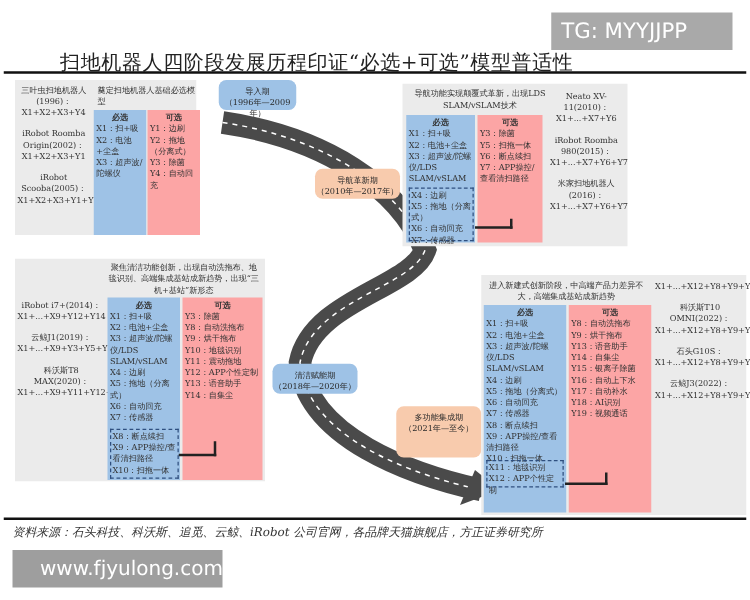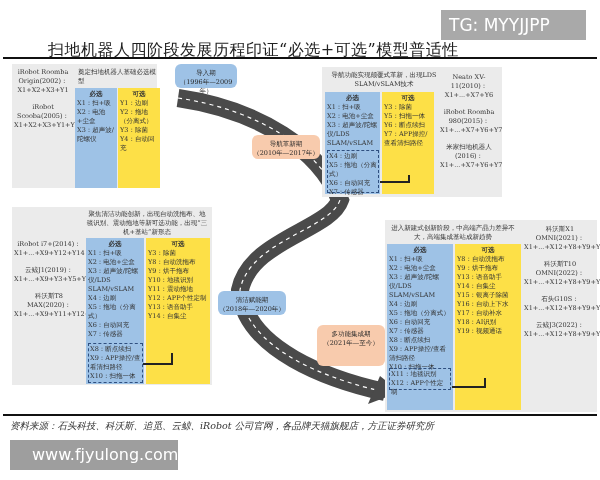--- a/index.html
+++ b/index.html
@@ -9,21 +9,21 @@
     font-family: "DejaVu Sans", sans-serif; font-size: 17px; line-height: 30px; padding-left: 8px; }
   .title { position: absolute; left: 48px; top: 40px; font-size: 16px; color: #222; letter-spacing: 0.5px; }
   .rule-top { position: absolute; left: 3px; right: 3px; top: 57px; height: 2px; background: #111; }
   .rule-bot { position: absolute; left: 3px; right: 3px; top: 414px; height: 2px; background: #111; }
   .source { position: absolute; left: 10px; top: 420px; font-size: 9.5px; font-style: italic; color: #333; }
   .wm-site { position: absolute; left: 10px; top: 440px; width: 168px; height: 30px; background: #9e9e9e; color: #fff;
     font-family: "DejaVu Sans", sans-serif; font-size: 16px; line-height: 30px; padding-left: 22px; }
 
   .gray { position: absolute; background: #ebebeb; }
   .blue { position: absolute; background: #9ec2e6; }
-  .orange { position: absolute; background: #fde047; }
+  .orange { position: absolute; background: #fca5a5; }
   .txt { font-size: 6.5px; line-height: 9px; color: #333; }
   .ctr { text-align: center; }
   .hdr { text-align: center; font-weight: bold; }
   .dashed { position: absolute; border: 1px dashed #2f4f7f; }
   .bracket { position: absolute; border-bottom: 2px solid #222; border-right: 2px solid #222; }
 
   .bubble { position: absolute; border-radius: 6px; font-size: 6.5px; line-height: 9px; text-align: center; padding-top: 5px; }
   .bubble.b { background: #9ec2e6; }
   .bubble.o { background: #f8cbad; }
   .model-block { margin-bottom: 8px; }
@@ -37,20 +37,24 @@
 
 <svg style="position:absolute;left:0;top:0" width="600" height="480">
   <path d="M178,98 C260,110 320,150 340,200 C330,230 250,240 240,290 C245,350 330,380 385,392" stroke="#4a4a4a" stroke-width="18" fill="none" stroke-linecap="butt"></path>
   <path d="M178,98 C260,110 320,150 340,200 C330,230 250,240 240,290 C245,350 330,380 385,392" stroke="#ffffff" stroke-width="1.2" stroke-dasharray="4 4" fill="none"></path>
   <polygon points="380,376 400,392 368,404" fill="#4a4a4a"></polygon>
 </svg>
 
 <div class="gray" style="left:12px;top:64px;width:145px;height:124px;"></div>
 <div style="position:absolute;left:14px;top:68px;width:58px;">
   <div class="txt ctr model-block">
+      <div>三叶虫扫地机器人(1996)：</div>
+      <div>X1+X2+X3+Y4</div>
+    </div>
+  <div class="txt ctr model-block">
       <div>iRobot Roomba Origin(2002)：</div>
       <div>X1+X2+X3+Y1</div>
     </div>
   <div class="txt ctr model-block">
       <div>iRobot Scooba(2005)：</div>
       <div>X1+X2+X3+Y1+Y2+Y3</div>
     </div>
 </div>
 <div class="txt" style="position:absolute;left:78px;top:68px;width:80px;">奠定扫地机器人基础必选模型</div>
 <div class="blue" style="left:75px;top:88px;width:42px;height:100px;padding:2px;">
@@ -129,21 +133,21 @@
     </div>
   <div class="txt ctr model-block">
       <div>云鲸J1(2019)：</div>
       <div>X1+...+X9+Y3+Y5+Y8+Y10+Y11+Y13</div>
     </div>
   <div class="txt ctr model-block">
       <div>科沃斯T8 MAX(2020)：</div>
       <div>X1+...+X9+Y11+Y12+Y14</div>
     </div>
 </div>
-<div class="txt ctr" style="position:absolute;left:86px;top:210px;width:122px;">聚焦清洁功能创新，出现自动洗拖布、地毯识别、震动拖地等新可选功能，出现“三机+基站”新形态</div>
+<div class="txt ctr" style="position:absolute;left:86px;top:210px;width:122px;">聚焦清洁功能创新，出现自动洗拖布、地毯识别、高端集成基站成新趋势，出现“三机+基站”新形态</div>
 <div class="blue" style="left:86px;top:238px;width:58px;height:146px;padding:2px;">
   <div class="txt hdr">必选</div>
   <div class="txt">X1：扫+吸</div>
   <div class="txt">X2：电池+尘盒</div>
   <div class="txt">X3：超声波/陀螺仪/LDS SLAM/vSLAM</div>
   <div class="txt">X4：边刷</div>
   <div class="txt">X5：拖地（分离式）</div>
   <div class="txt">X6：自动回充</div>
   <div class="txt">X7：传感器</div>
 </div>
@@ -192,21 +196,20 @@
   <div class="txt">Y14：自集尘</div>
   <div class="txt">Y15：银离子除菌</div>
   <div class="txt">Y16：自动上下水</div>
   <div class="txt">Y17：自动补水</div>
   <div class="txt">Y18：AI识别</div>
   <div class="txt">Y19：视频通话</div>
 </div>
 <div class="bracket" style="left:452px;top:378px;width:34px;height:10px;"></div>
 <div style="position:absolute;left:524px;top:225px;width:72px;">
   <div class="txt ctr model-block">
-      <div>科沃斯X1 OMNI(2021)：</div>
       <div>X1+...+X12+Y8+Y9+Y13+Y14+Y15+Y16+Y17+Y18+Y19</div>
     </div>
   <div class="txt ctr model-block">
       <div>科沃斯T10 OMNI(2022)：</div>
       <div>X1+...+X12+Y8+Y9+Y13+Y14+Y15+Y16+Y17+Y18+Y19</div>
     </div>
   <div class="txt ctr model-block">
       <div>石头G10S：</div>
       <div>X1+...+X12+Y8+Y9+Y13+Y14+Y15+Y16+Y17+Y18</div>
     </div>

